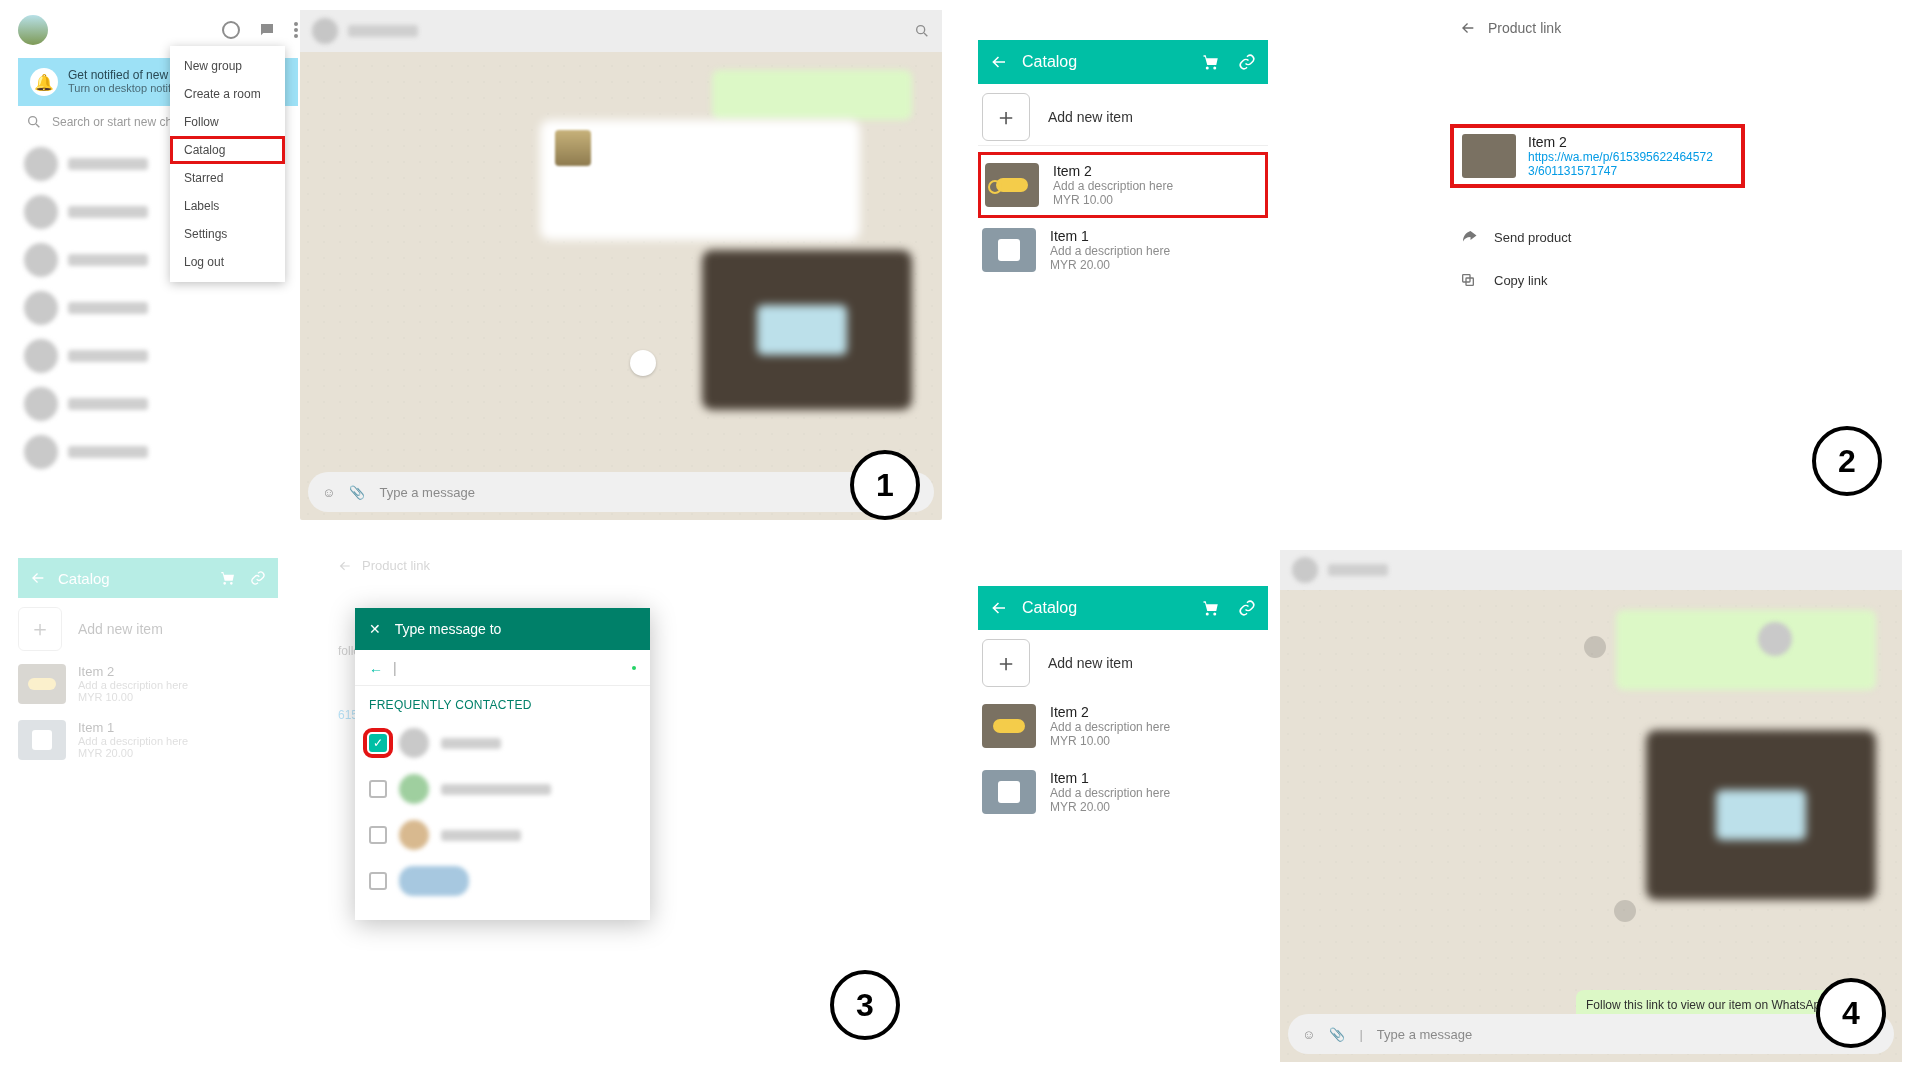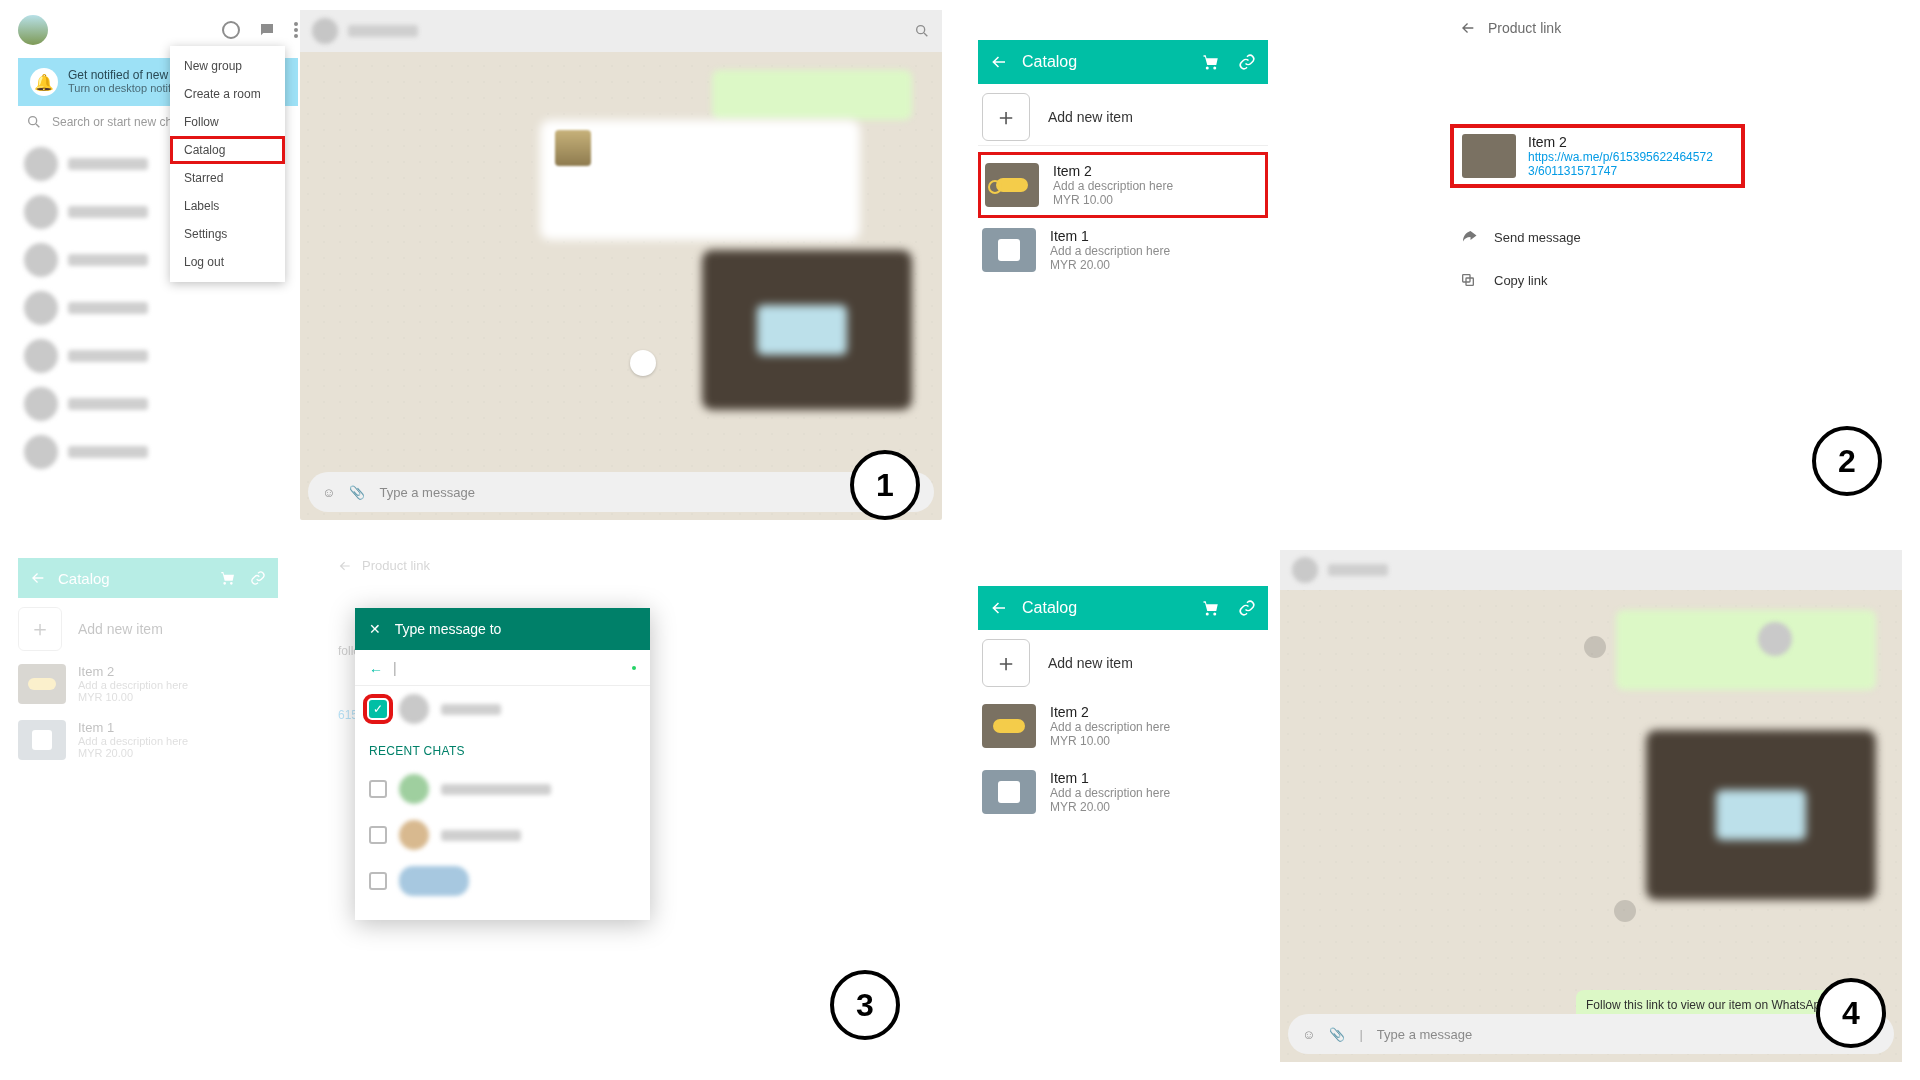--- a/index.html
+++ b/index.html
@@ -313,21 +313,21 @@
         <div class="lk" style="white-space:pre-line">https://wa.me/p/615395622464572
 3/601131571747</div>
       </div>
     </div>
     <div class="actionrow ar1">
       <span class="acticon">
           <svg width="18" height="18" viewBox="0 0 24 24" fill="#777">
             <path d="M14 4l8 6-8 6v-4c-5 0-8 2-10 6 0-7 4-12 10-14z"></path>
           </svg>
         </span>
-      <span>Send message</span>
+      <span>Send product</span>
     </div>
     <div class="actionrow ar2">
       <span class="acticon">
           <svg width="16" height="16" viewBox="0 0 24 24" fill="none" stroke="#777" stroke-width="2">
             <rect x="9" y="9" width="11" height="11" rx="1"></rect>
             <rect x="4" y="4" width="11" height="11" rx="1"></rect>
           </svg>
         </span>
       <span>Copy link</span>
     </div>
@@ -391,26 +391,26 @@
     <div class="modal">
       <div class="mhdr">
         <span>✕</span>
         <span>Type message to</span>
       </div>
       <div class="msearch">
         <span style="color:#00bfa5">←</span>
         <span style="color:#aaa">|</span>
         <span class="dot"></span>
       </div>
+      <div class="mlabel">FREQUENTLY CONTACTED</div>
       <div class="mrow">
         <div class="cb checked hl">✓</div>
         <div class="mav"></div>
         <div class="mnm"></div>
       </div>
-      <div class="mlabel">RECENT CHATS</div>
       <div class="mrow">
         <div class="cb"></div>
         <div class="mav" style="background:#9fcf9f"></div>
         <div class="mnm" style="width:110px"></div>
       </div>
       <div class="mrow">
         <div class="cb"></div>
         <div class="mav" style="background:#d8b98f"></div>
         <div class="mnm" style="width:80px"></div>
       </div>

